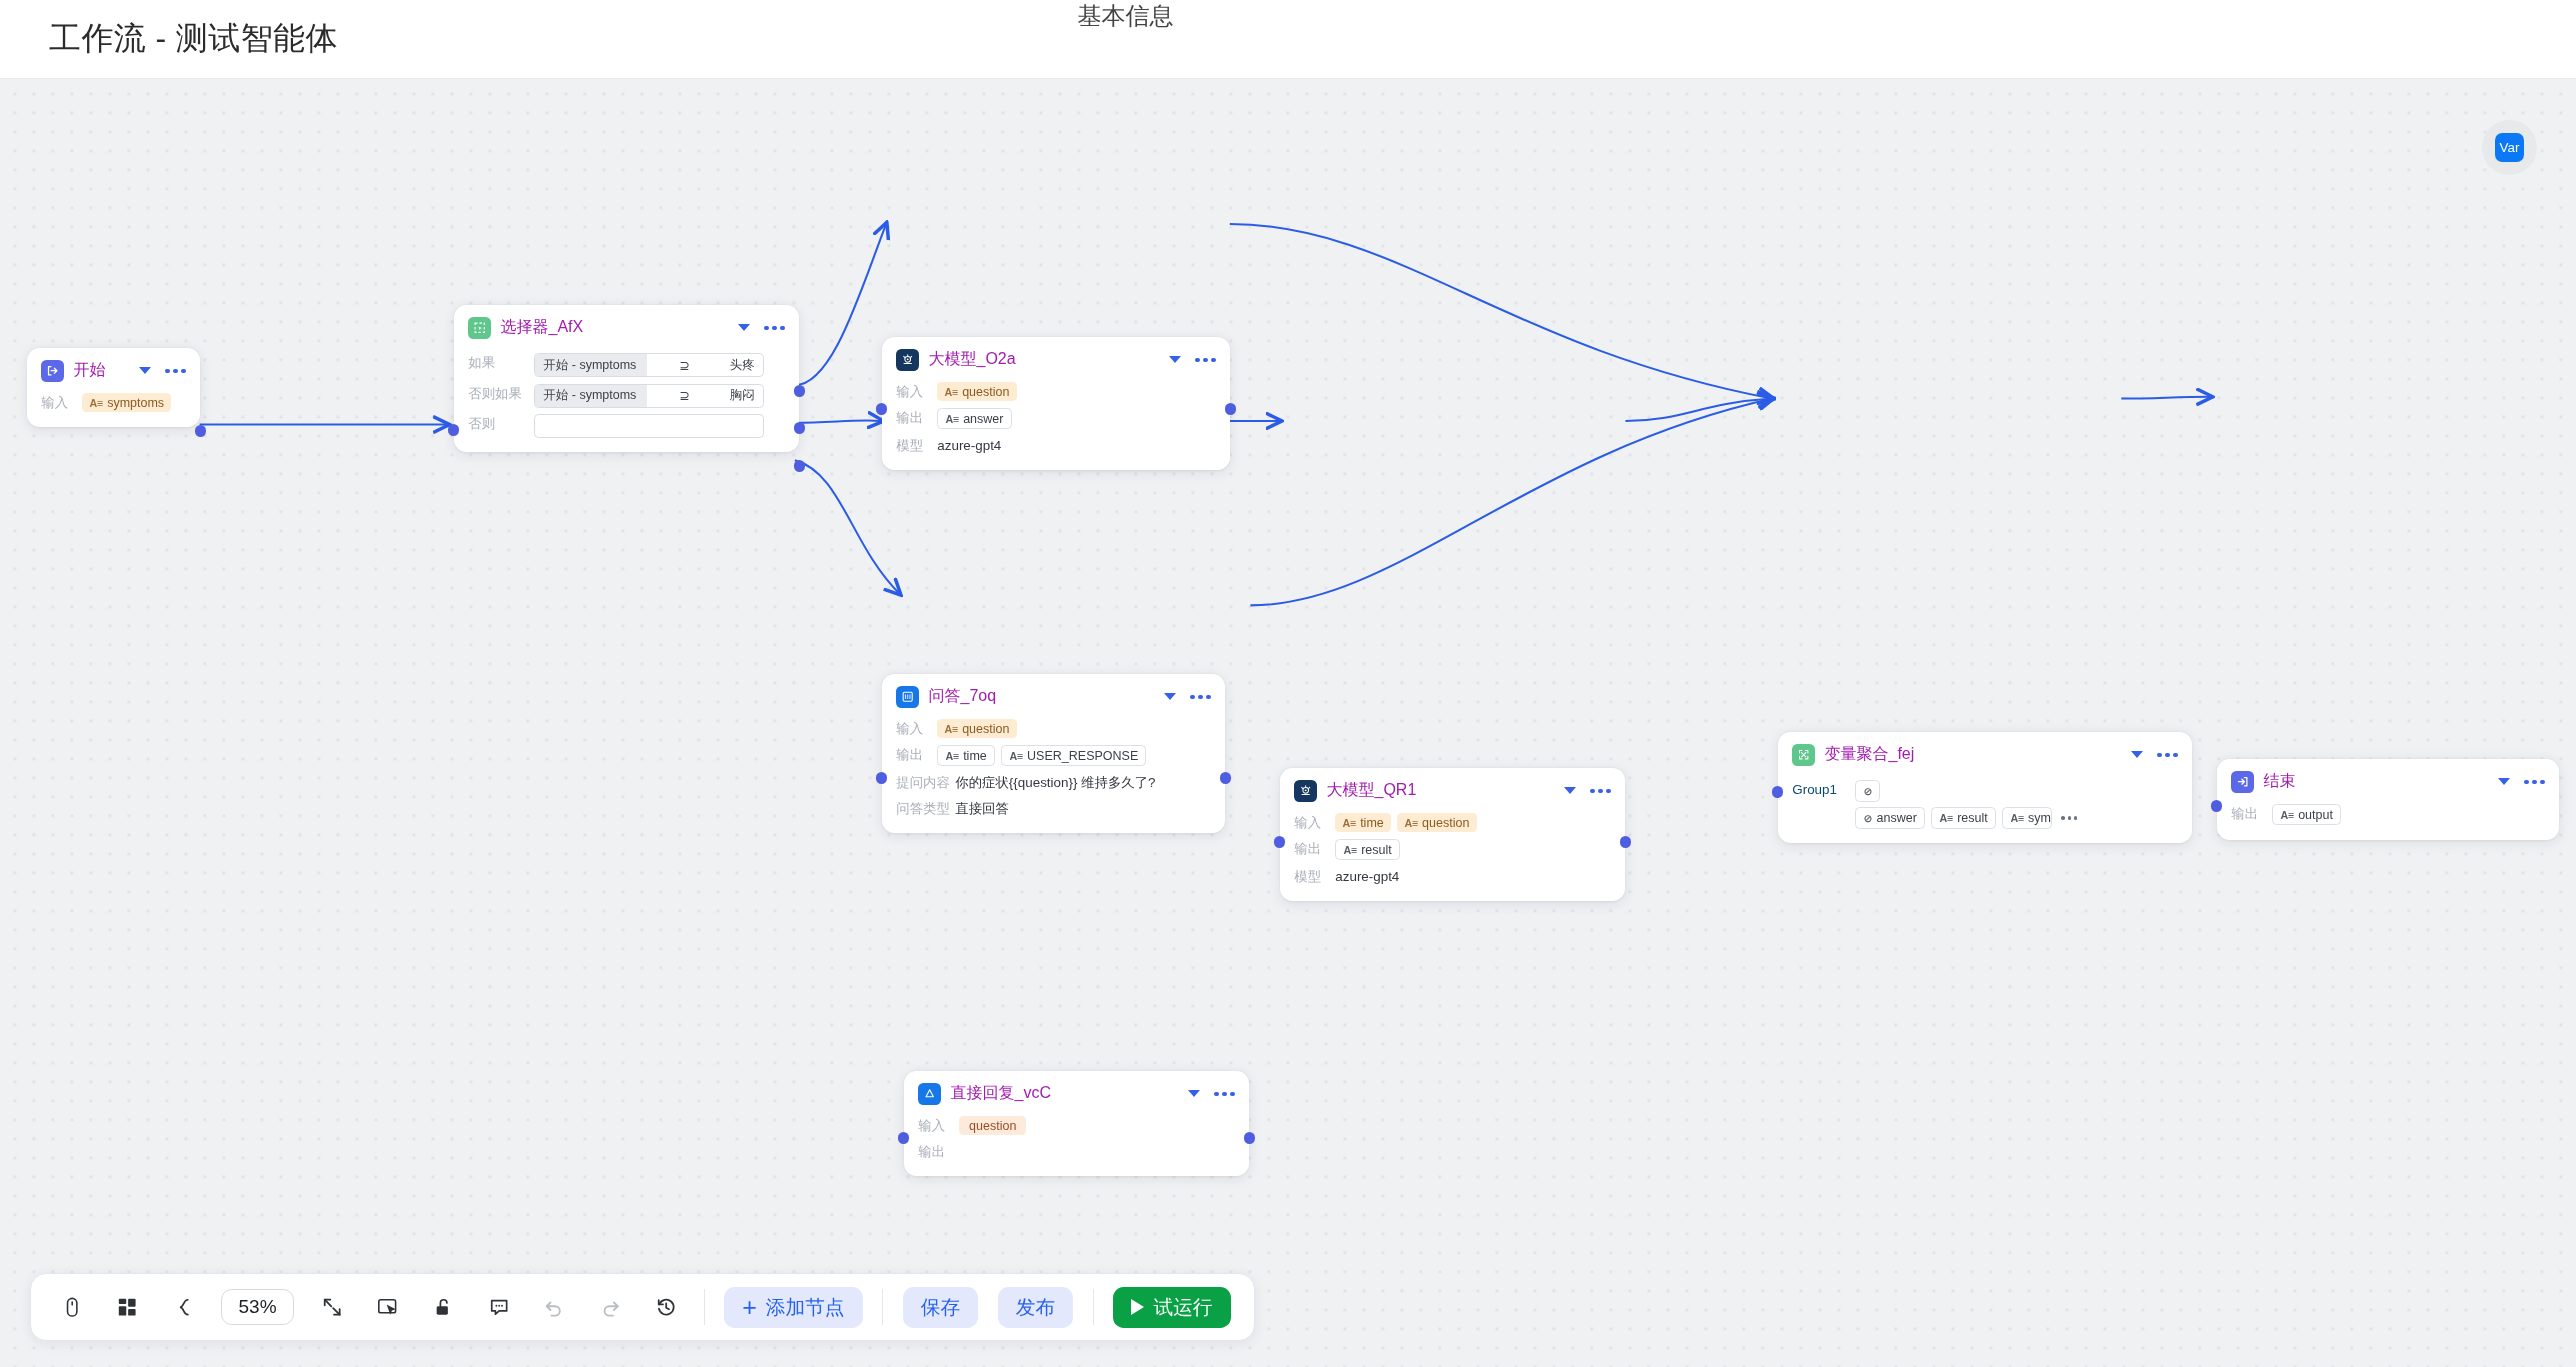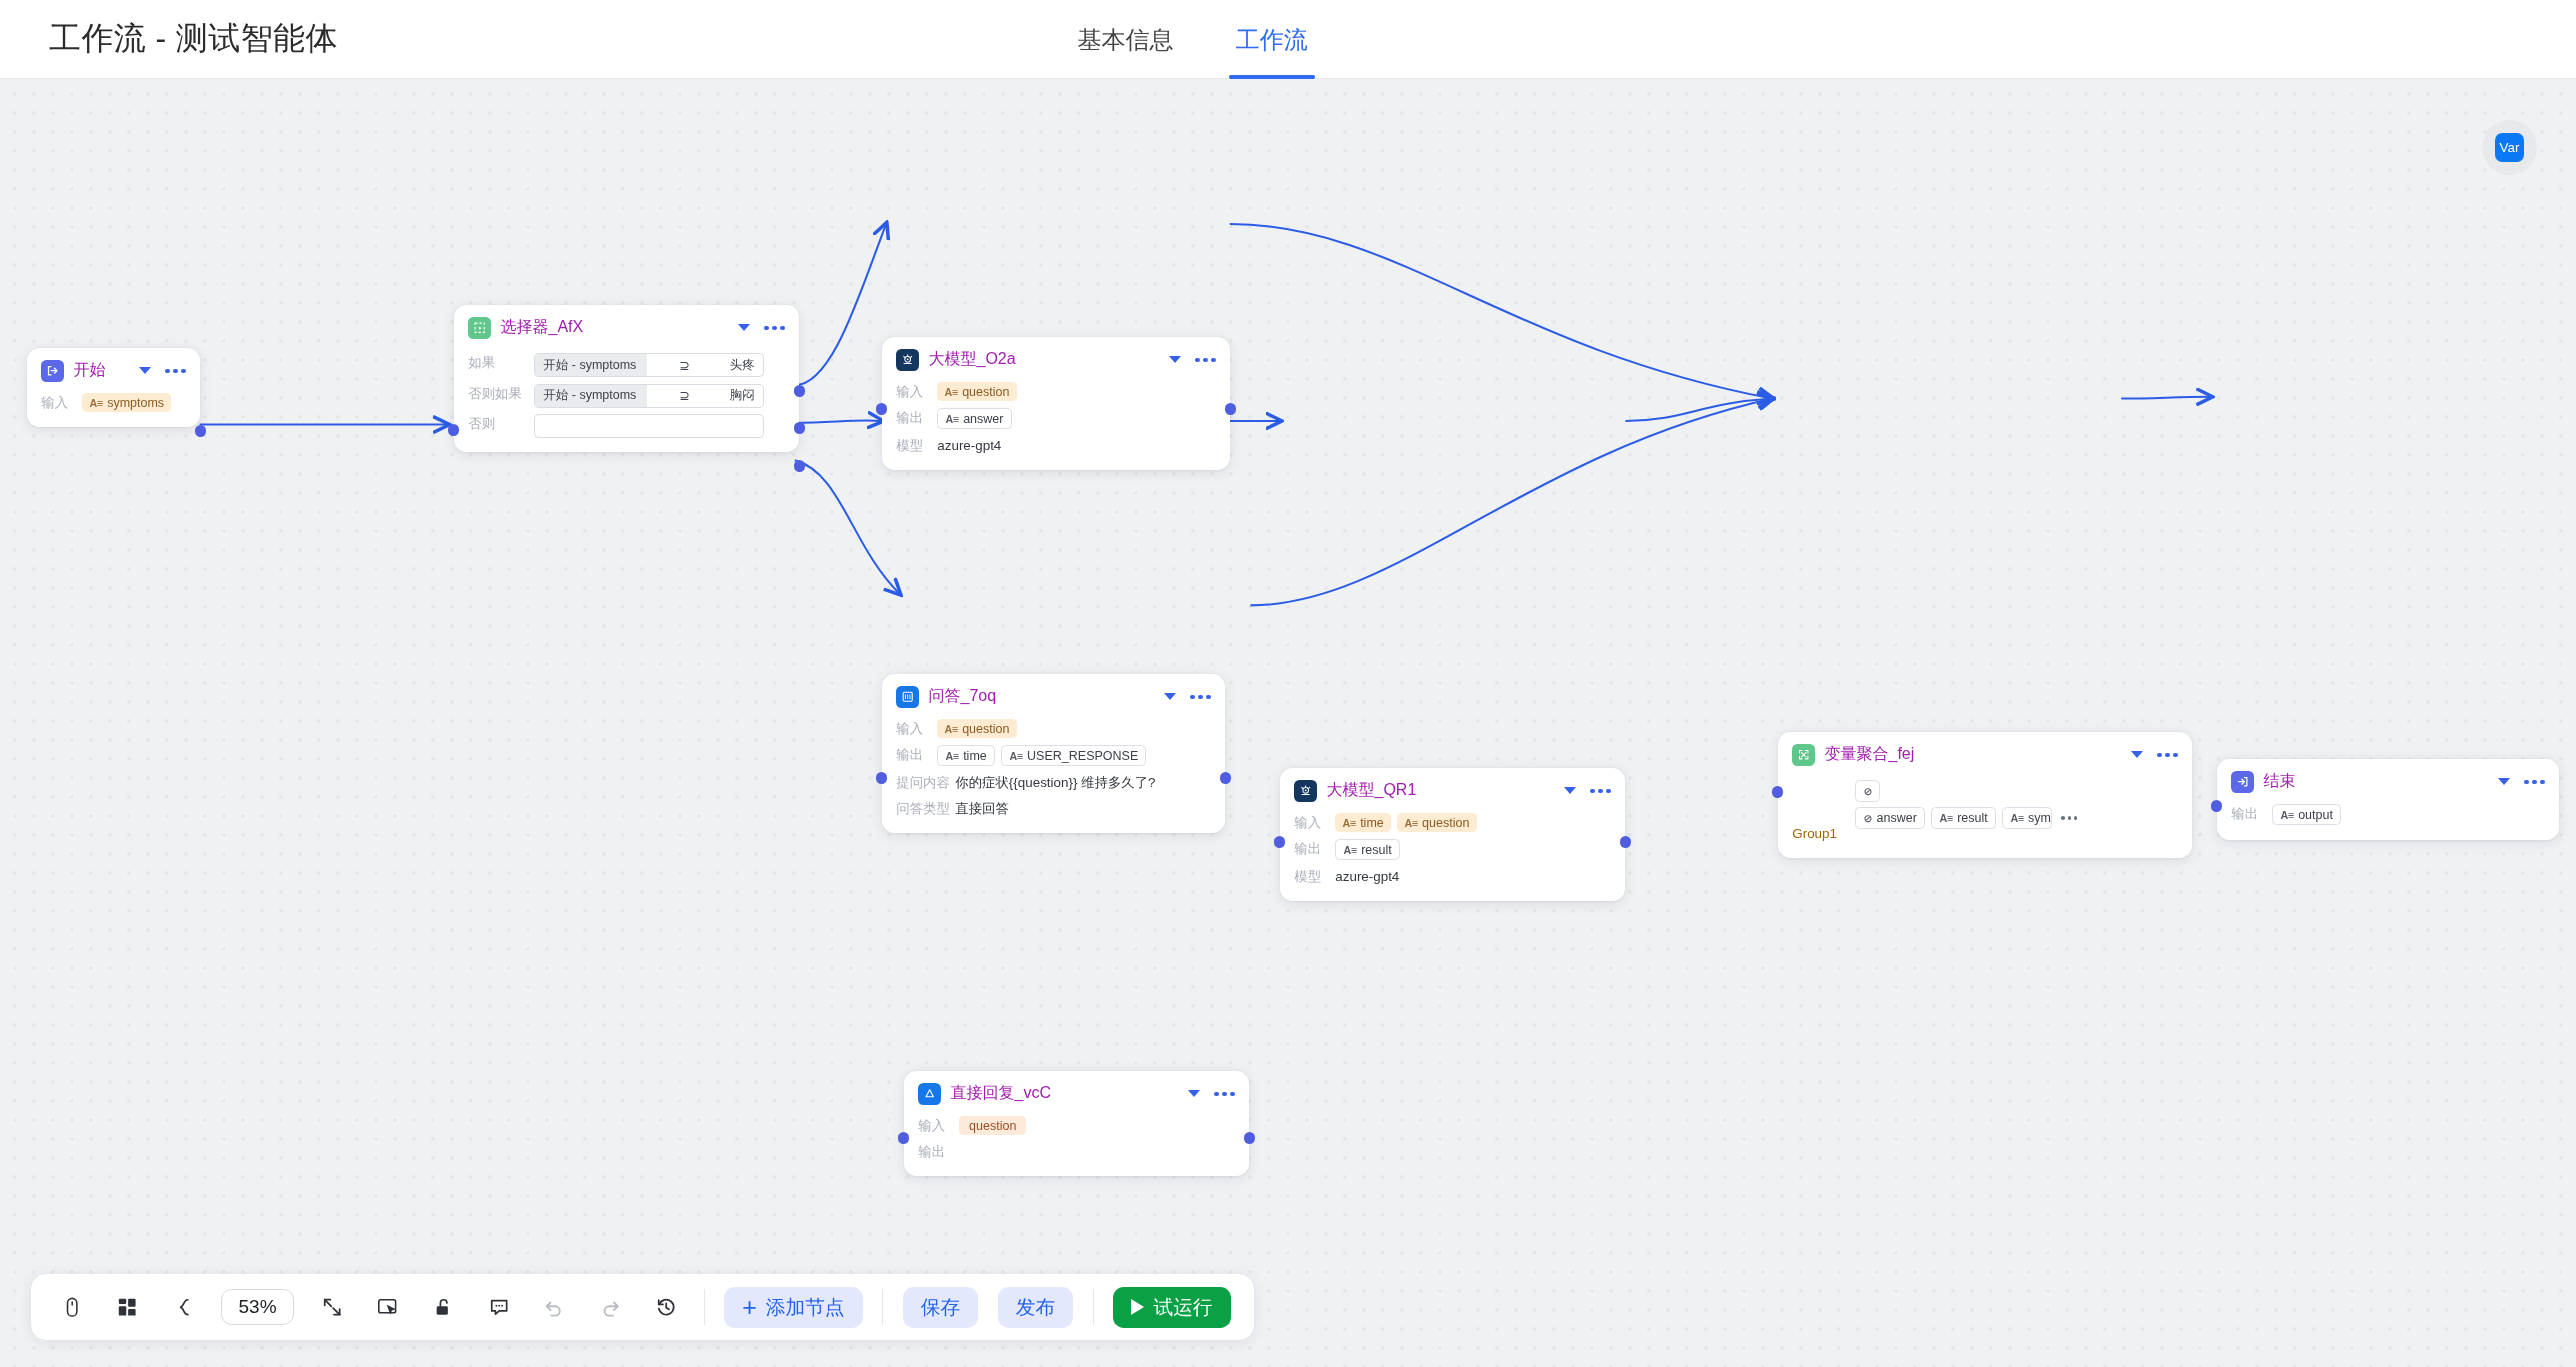--- a/index.html
+++ b/index.html
@@ -15,21 +15,21 @@
     position:absolute; top:0; left:0; width:2576px; height:79px;
     background:#ffffff; border-bottom:0.9px solid #e8e8ea;
     display:flex; align-items:center;
   }
   .header-title {
     position:absolute; left:49px; top:50%; transform:translateY(-50%);
     font-size:32px; color:#2b2b2b; font-weight:400; letter-spacing:0.4px;
     white-space:nowrap;
     text-align:center;
   }
-  .tabs { position:absolute; left:1074px; top:0; height:79px; display:flex; gap:55px; align-items:center; }
+  .tabs { position:absolute; left:1074px; top:0; height:79px; display:flex; gap:55px; align-items:center;flex-direction:column; }
   .tab {
     position:relative; height:79px; display:flex; align-items:center;
     font-size:24px; color:#444; cursor:pointer; padding:0 3.6px;
   }
   .tab.active { color:#2f6bf0; }
   .tab.active::after {
     content:""; position:absolute; left:-3.6px; right:-3.6px; bottom:0;
     height:3.6px; background:#2f6bf0; border-radius:1.8px;
   }
 
@@ -96,21 +96,21 @@
     background:#fff; height:24px; overflow:hidden; width:230px;gap:24px;
   }
   .cond-var {
     background:#e9ebee; color:#3d424b; font-size:12.5px; padding:0 8px;
     height:100%; display:flex; align-items:center; white-space:nowrap; min-width:112px;
   }
   .cond-op { font-size:12.5px; color:#3d424b; padding:0 8px; }
   .cond-val { font-size:12.5px; color:#3d424b; padding:0 8px; flex:1; }
   .cond-empty { border:0.9px solid #d8dbe1; border-radius:4.5px; background:#fff; height:24px; width:230px; }
 
-  .group-label { font-size:13.4px; color:#a16207; width:63px; flex:0 0 auto; line-height:19.7px;margin-top:44px; }
+  .group-label { font-size:13.4px; color:#0c4a6e; width:63px; flex:0 0 auto; line-height:19.7px; }
   .group-tags { display:flex; flex-direction:column; gap:5.4px; }
   .group-row { display:flex; gap:6.3px; align-items:center; }
   .dots-small { display:flex; gap:2.7px; margin-left:2.7px; }
   .dots-small i { width:3.6px; height:3.6px; border-radius:50%; background:#6b7280; display:block; }
 
   
   .var-btn {
     position:absolute; right:39px; top:41px; width:55px; height:55px;
     border-radius:50%; background:#e7e9eb;
     display:flex; align-items:center; justify-content:center; cursor:pointer;

